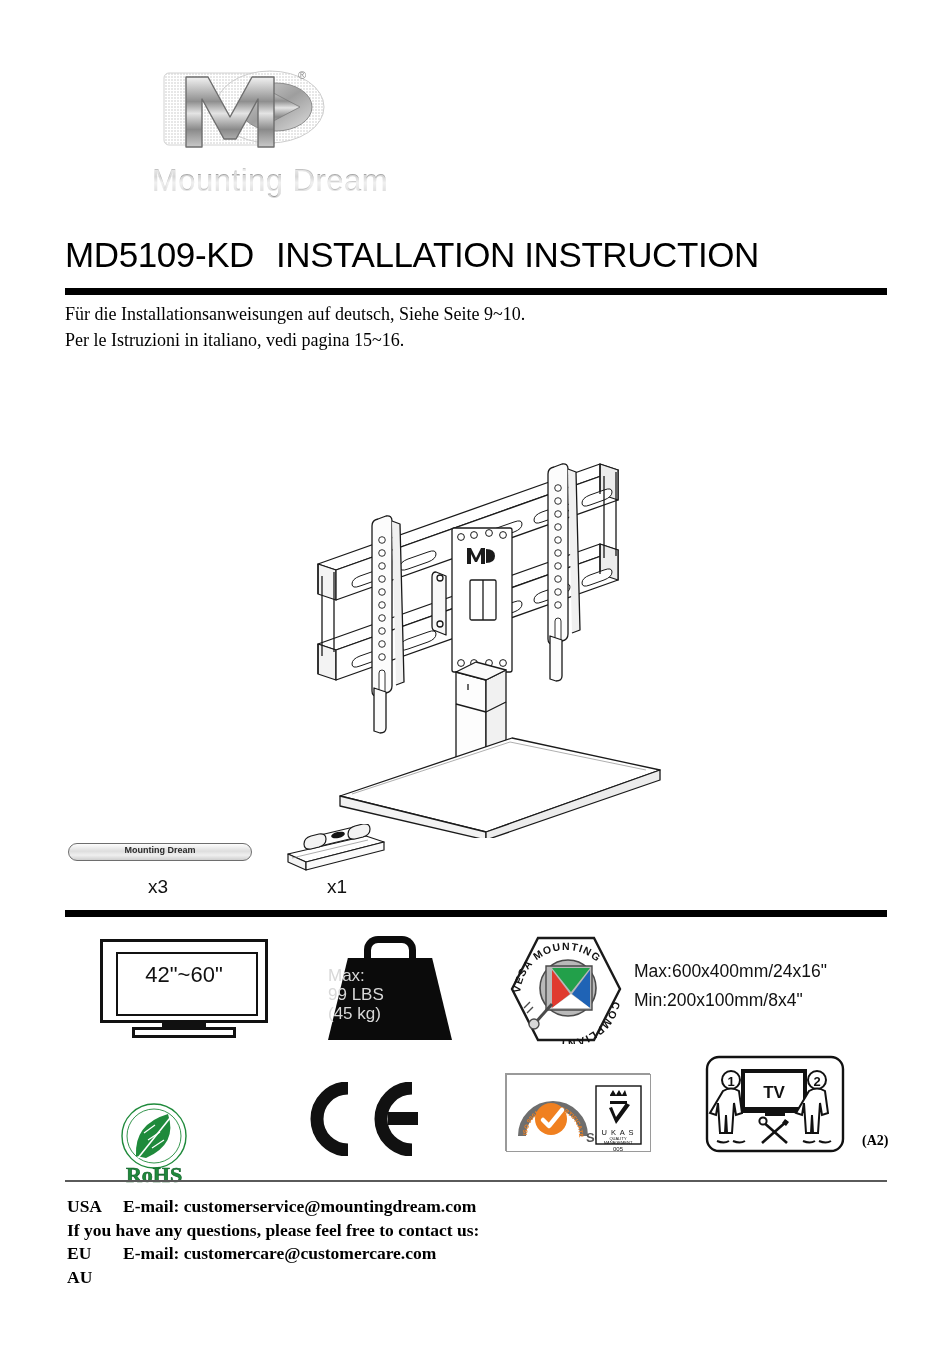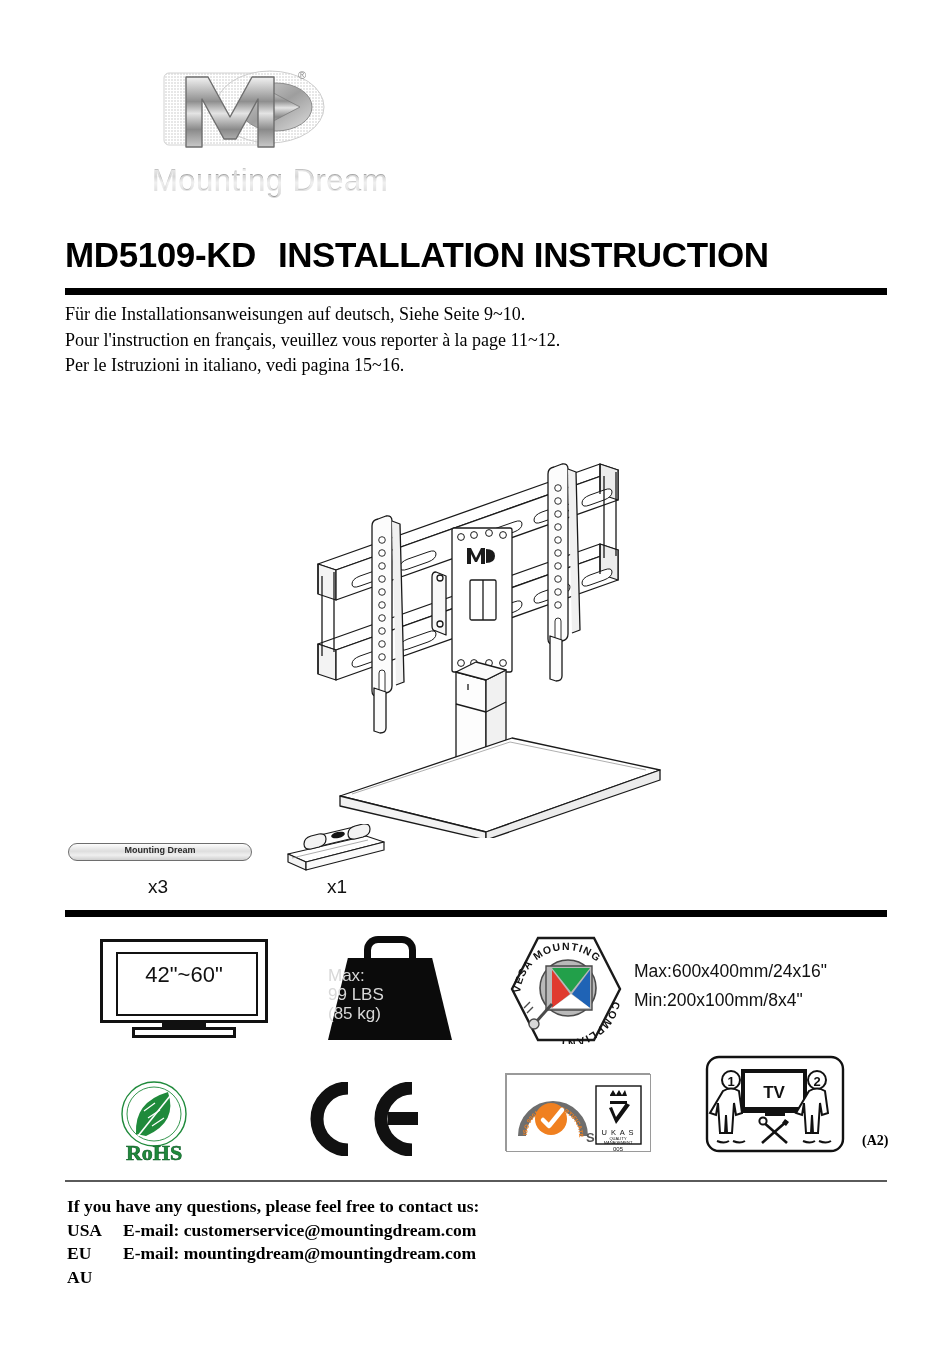--- a/index.html
+++ b/index.html
@@ -61,21 +61,21 @@
     color: #8a8a8a;
   }
 
   
   .title {
     position: absolute;
     left: 65px;
     top: 235px;
     width: 825px;
     font-family: "Liberation Sans", sans-serif;
-    font-weight: bold;
+    font-weight: normal;
     font-size: 35px;
     letter-spacing: -0.4px;
     white-space: nowrap;
   }
   .title .gap { display:inline-block; width: 22px; }
 
   .rule-thick {
     position: absolute;
     left: 65px;
     width: 822px;
@@ -260,21 +260,21 @@
     font-size: 17.5px;
     line-height: 29px;
     color: #111;
     white-space: nowrap;
   }
 
   
   .rohs {
     position: absolute;
     left: 108px;
-    top: 1078px;
+    top: 1100px;
     width: 96px;
     height: 86px;
   }
   .ce-mark {
     position: absolute;
     left: 300px;
     top: 1082px;
     width: 120px;
     height: 74px;
   }
@@ -359,21 +359,20 @@
     <div class="logo-word">Mounting Dream</div>
   </div>
 
   <div class="title">
     <span>MD5109-KD</span><span class="gap"></span><span>INSTALLATION  INSTRUCTION</span>
   </div>
   <div class="rule-thick top"></div>
 
   <div class="langs">
     <div>Für die Installationsanweisungen auf deutsch, Siehe Seite 9~10.</div>
-    <div>Pour l'instruction en français, veuillez vous reporter à la page 11~12.</div>
     <div>Per le Istruzioni in italiano, vedi pagina 15~16.</div>
   </div>
 
   <div class="drawing">
     <svg viewBox="0 0 420 440" width="420" height="440">
       <g fill="none" stroke="#1a1a1a" stroke-width="1.3" stroke-linejoin="round">
 
         <g>
           <path d="M18 166 L300 66 L318 72 L36 172 Z" fill="#ffffff"></path>
           <path d="M18 166 L18 196 L36 202 L36 172 Z" fill="#f3f3f3"></path>
@@ -538,21 +537,21 @@
     <div class="tv-neck"></div>
     <div class="tv-foot"></div>
   </div>
 
   <div class="weight-icon">
     <div class="weight-handle"></div>
     <div class="weight-body"></div>
     <div class="weight-text">
       <div>Max:</div>
       <div>99 LBS</div>
-      <div>(85 kg)</div>
+      <div>(45 kg)</div>
     </div>
   </div>
 
   <div class="vesa-badge">
     <svg viewBox="0 0 116 110" width="116" height="110">
       <defs>
         <path id="arcTop" d="M12 62 A46 46 0 0 1 104 62"></path>
         <path id="arcBot" d="M106 58 A48 48 0 0 1 10 58"></path>
       </defs>
 
@@ -660,28 +659,28 @@
       <circle cx="58" cy="66" r="3.6" fill="#fff" stroke="#111" stroke-width="2"></circle>
       <path d="M80 64 l4 3 -3 4 -4 -3 z" fill="#111"></path>
     </svg>
   </div>
   <div class="a2-label">(A2)</div>
 
   <div class="rule-thin"></div>
 
   <div class="footer">
     <div class="row">
-      <span>If you have any questions, please feel free to contact us:</span>
-    </div>
-    <div class="row">
       <span class="lbl">USA</span>
       <span>E-mail: customerservice@mountingdream.com</span>
     </div>
     <div class="row">
+      <span>If you have any questions, please feel free to contact us:</span>
+    </div>
+    <div class="row">
       <span class="lbl">EU</span>
-      <span>E-mail: mountingdream@mountingdream.com</span>
+      <span>E-mail: customercare@customercare.com</span>
     </div>
     <div class="row">
       <span class="lbl">AU</span>
     </div>
   </div>
 
 </div>
 
 </body></html>

